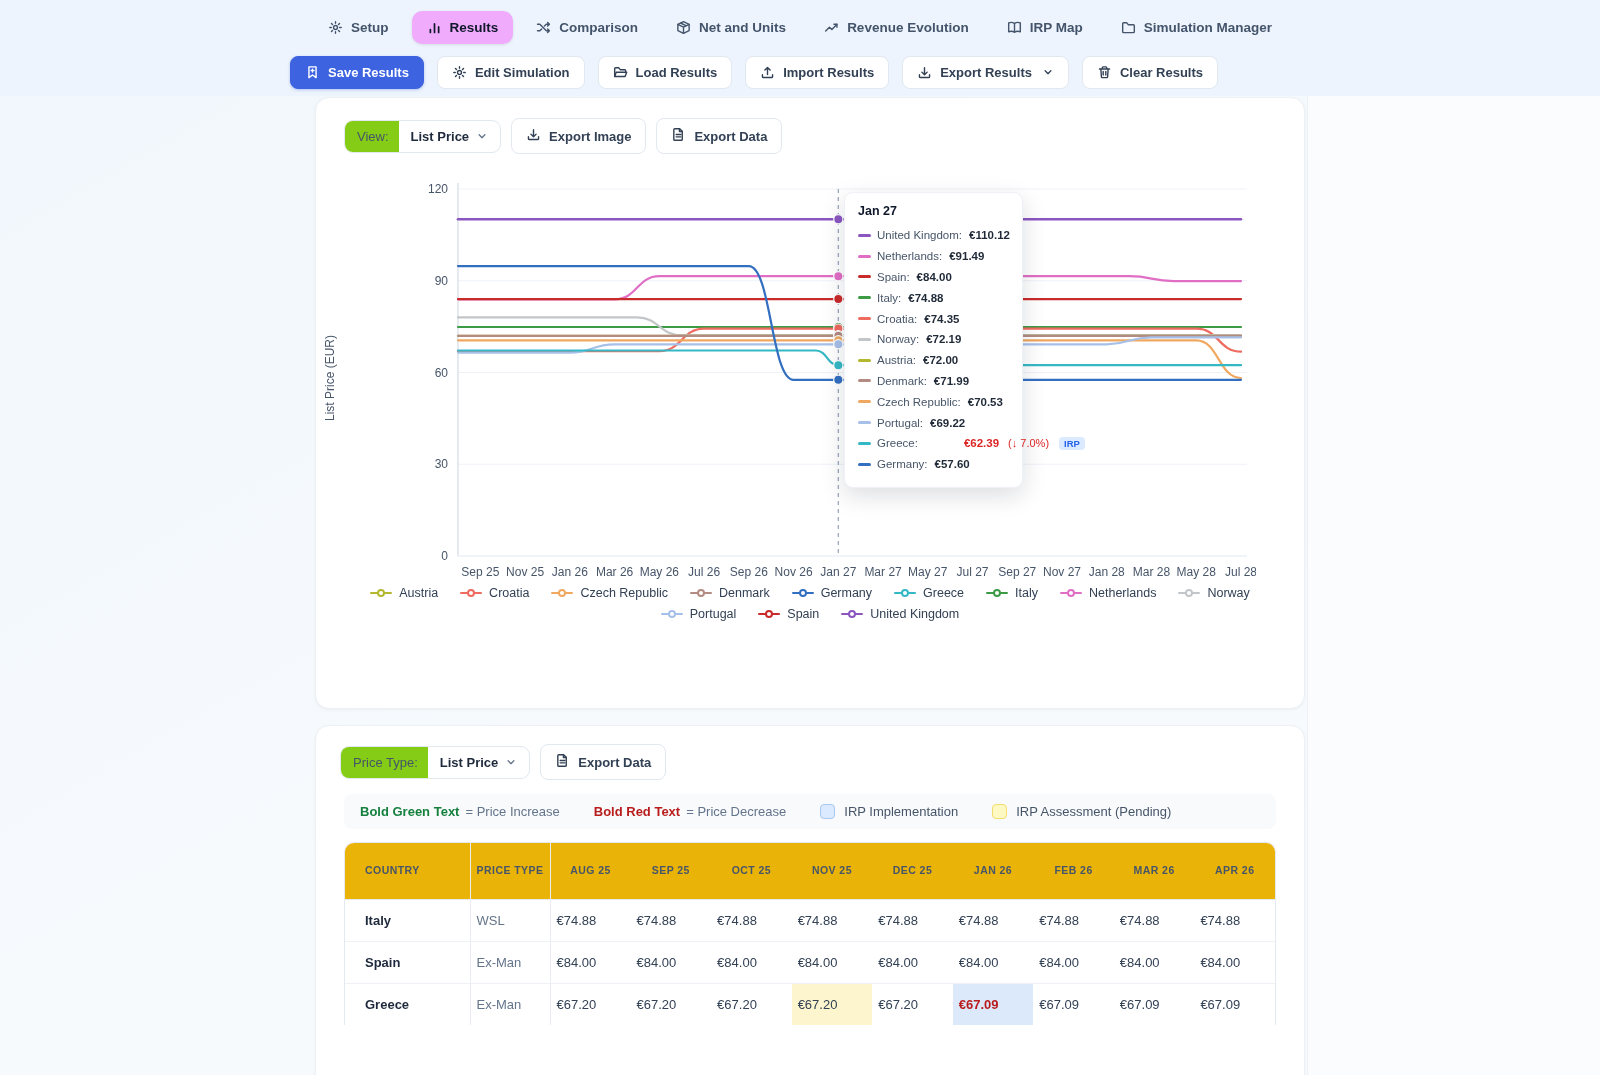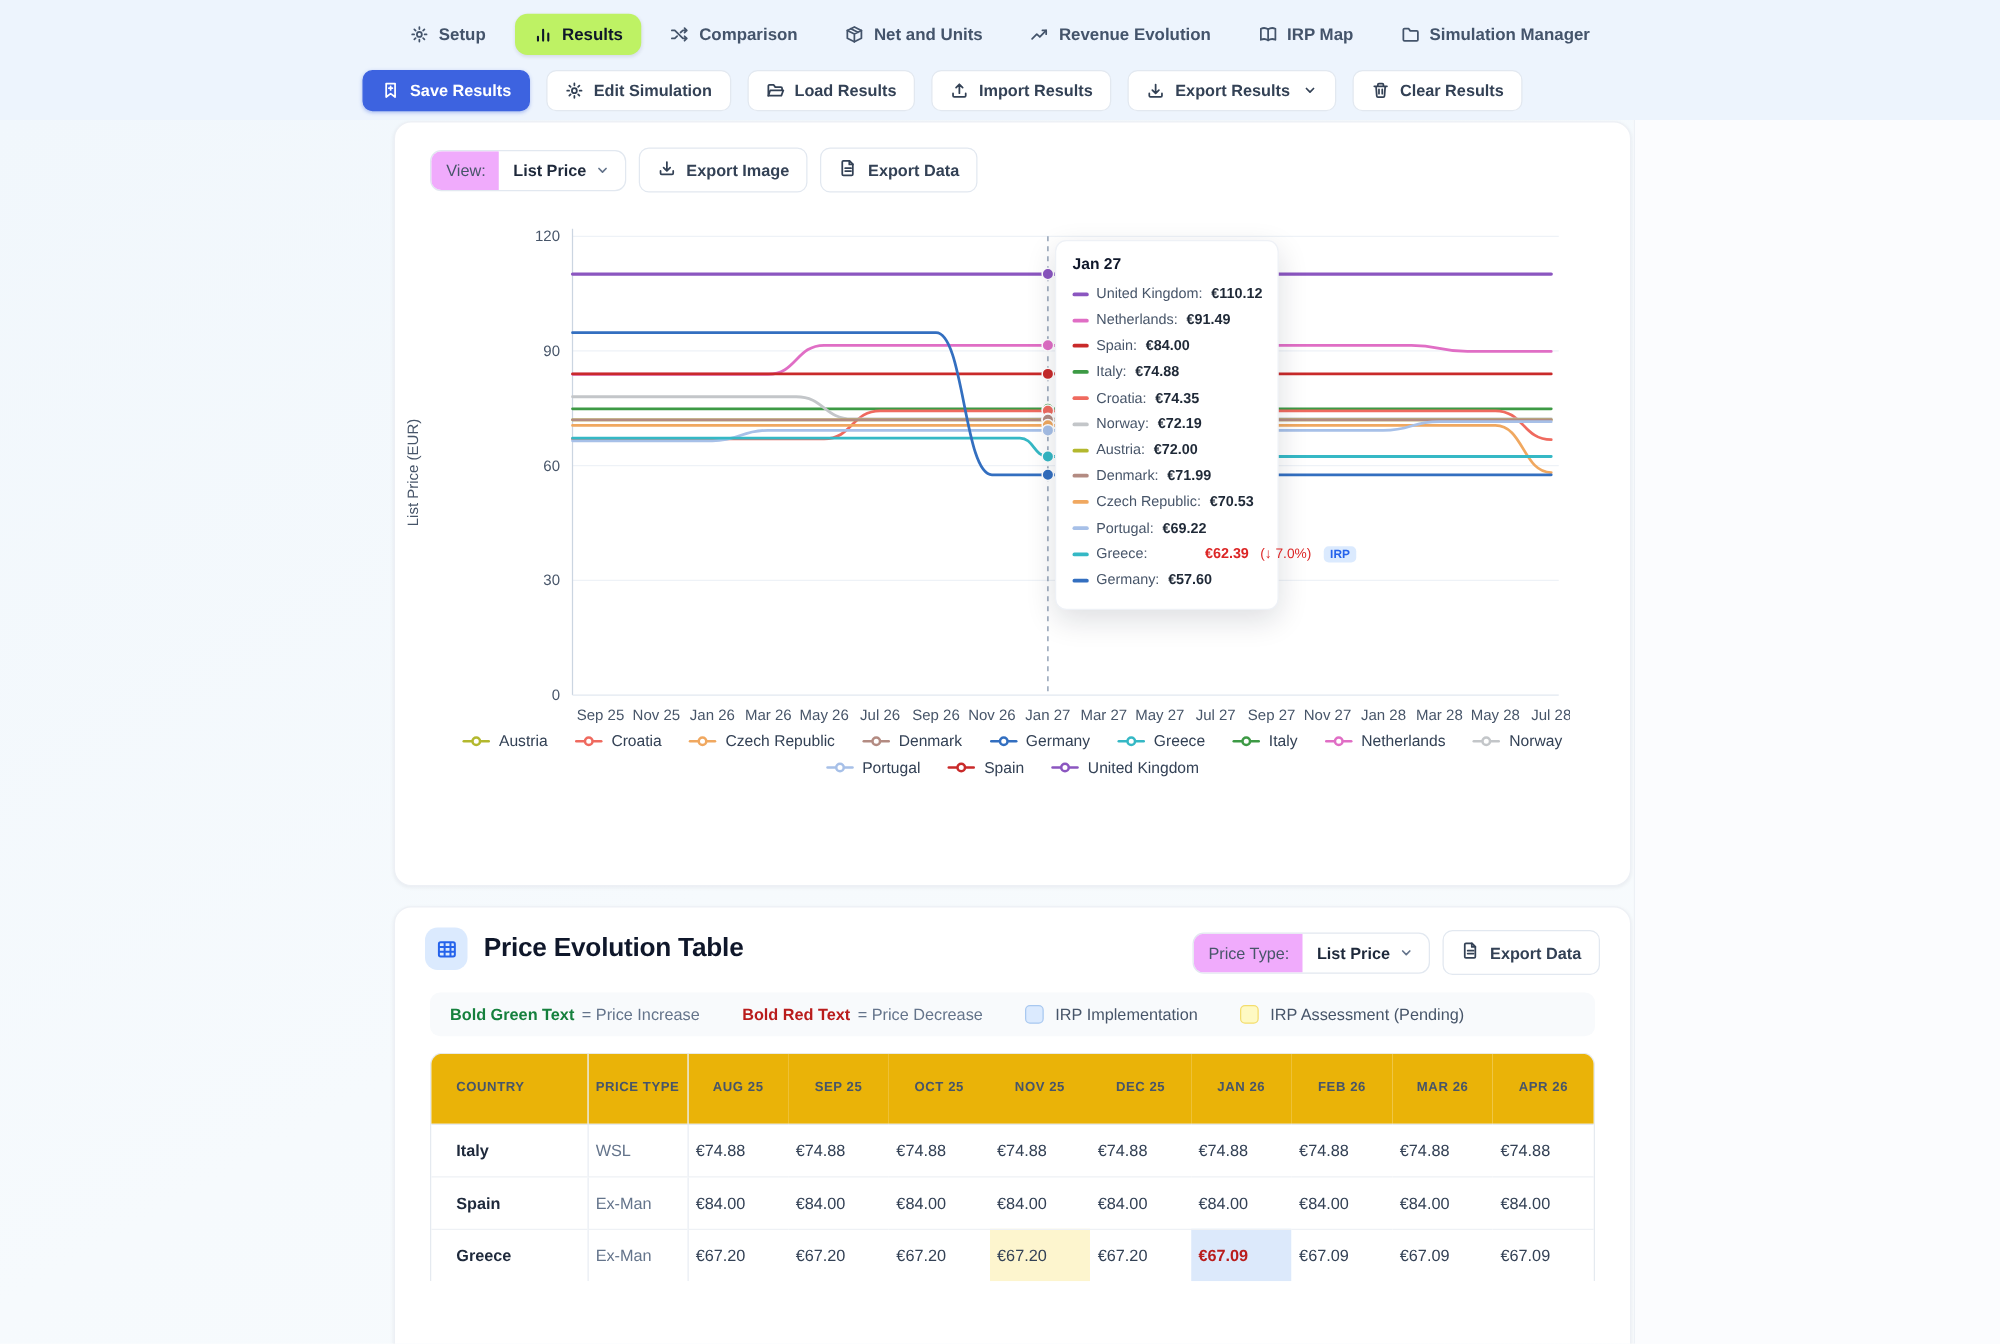--- a/index.html
+++ b/index.html
@@ -4,21 +4,21 @@
 <style>
   * { margin:0; padding:0; box-sizing:border-box; }
   html,body { width:1600px; height:1075px; overflow:hidden; font-family:"Liberation Sans","DejaVu Sans",sans-serif; background:#fbfcfe; }
   body { position:relative; color:#1e293b; }
 
   
   .topband { position:absolute; left:0; top:0; width:1600px; height:96px; background:#edf4fd; }
   .nav-row { height:50px; display:flex; justify-content:center; align-items:center; gap:8px; padding-top:4px; }
   .nav-tab { display:inline-flex; align-items:center; gap:8px; padding:9px 15px; border-radius:10px;
              font-size:13.5px; font-weight:600; color:#44546b; cursor:pointer; white-space:nowrap; }
-  .nav-tab.active { background:#bef264; color:#0f172a; box-shadow:0 1px 3px rgba(15,23,42,.1); }
+  .nav-tab.active { background:#f0abfc; color:#0f172a; box-shadow:0 1px 3px rgba(15,23,42,.1); }
   .nav-tab svg { flex:none; }
   .toolbar { display:flex; align-items:center; gap:13px; padding-left:290px; height:44px; }
   .btn { display:inline-flex; align-items:center; gap:8px; background:#fff; border:1px solid #e2e8f0;
          border-radius:8px; padding:8px 14px; font-size:13px; font-weight:600; color:#334155; cursor:pointer; white-space:nowrap; }
   .btn.primary { background:#3d63e0; border-color:#3d63e0; color:#fff; box-shadow:0 1px 3px rgba(61,99,224,.35); }
   .btn .chev { margin-left:2px; }
 
   
   .main { position:absolute; left:0; top:96px; width:1307px; height:979px; overflow:hidden;
           background:linear-gradient(150deg,#f1f7fc 0%,#f6fafd 55%,#f8fbfd 100%); }
@@ -33,21 +33,21 @@
   .card-head { display:flex; justify-content:space-between; align-items:flex-start; padding:18px 28px 0 28px; }
   .head-left { display:flex; gap:16px; }
   .tile { width:40px; height:40px; border-radius:10px; background:#dfe8fc; color:#4168e1;
           display:flex; align-items:center; justify-content:center; flex:none; }
   .tile.small { width:34px; height:34px; background:#dbeafe; color:#2563eb; }
   .card-title { font-size:21px; font-weight:700; color:#0f172a; letter-spacing:-.2px; }
   .card-sub { font-size:12.5px; color:#64748b; margin-top:4px; }
   .head-controls { display:flex; gap:10px; align-items:center; padding-top:2px; }
   .select-group { display:flex; align-items:stretch; border:1px solid #e2e8f0; border-radius:9px;
                   overflow:hidden; background:#fff; font-size:13px; cursor:pointer; }
-  .select-group .lbl { display:flex; align-items:center; padding:0 10px 0 12px; color:#475569; background:#f0abfc; }
+  .select-group .lbl { display:flex; align-items:center; padding:0 10px 0 12px; color:#475569; background:#84cc16; }
   .select-group .val { display:flex; align-items:center; gap:7px; padding:8px 12px; font-weight:600; color:#1e293b; }
   .select-group .val svg { color:#64748b; }
 
   
   .chart-wrap { position:relative; margin-top:12px; }
   .ylab { position:absolute; left:-136px; top:205px; width:300px; text-align:center;
           transform:rotate(-90deg); font-size:12px; color:#475569; }
   svg.chart { display:block; margin-left:28px; }
   .tooltip { position:absolute; left:528px; top:26px; width:179px; background:#fff; border:1px solid #eef1f6;
              border-radius:9px; box-shadow:0 8px 24px rgba(15,23,42,.14); padding:11px 13px 12px; z-index:5; }
@@ -463,29 +463,20 @@
               <span class="dt" style="border-color:#8b56c0"></span>
     </span>
             <span>United Kingdom</span>
           </span>
         </div>
     </div>
   </div>
 
   <div class="card" id="card-table">
     <div class="card-head" style="padding:16px 24px 0 24px;">
-      <div class="head-left" style="gap:13px; align-items:center;">
-        <div class="tile small">
-          <svg width="17" height="17" viewBox="0 0 16 16" fill="none" stroke="currentColor" stroke-width="1.5" stroke-linejoin="round">
-              <rect x="2" y="2.6" width="12" height="10.8" rx="1.3"></rect>
-              <path d="M2 6.2h12M2 9.8h12M6.3 2.6v10.8M10.7 2.6v10.8"></path>
-            </svg>
-        </div>
-        <div class="card-title">Price Evolution Table</div>
-      </div>
       <div class="head-controls">
         <div class="select-group">
           <span class="lbl">Price Type:</span>
           <span class="val">
               <span>List Price</span>
             <svg width="12" height="12" viewBox="0 0 16 16" fill="none" stroke="currentColor" stroke-width="1.8" stroke-linecap="round" stroke-linejoin="round">
                 <path d="M4.2 6.4L8 10.2l3.8-3.8"></path>
               </svg>
           </span>
         </div>

